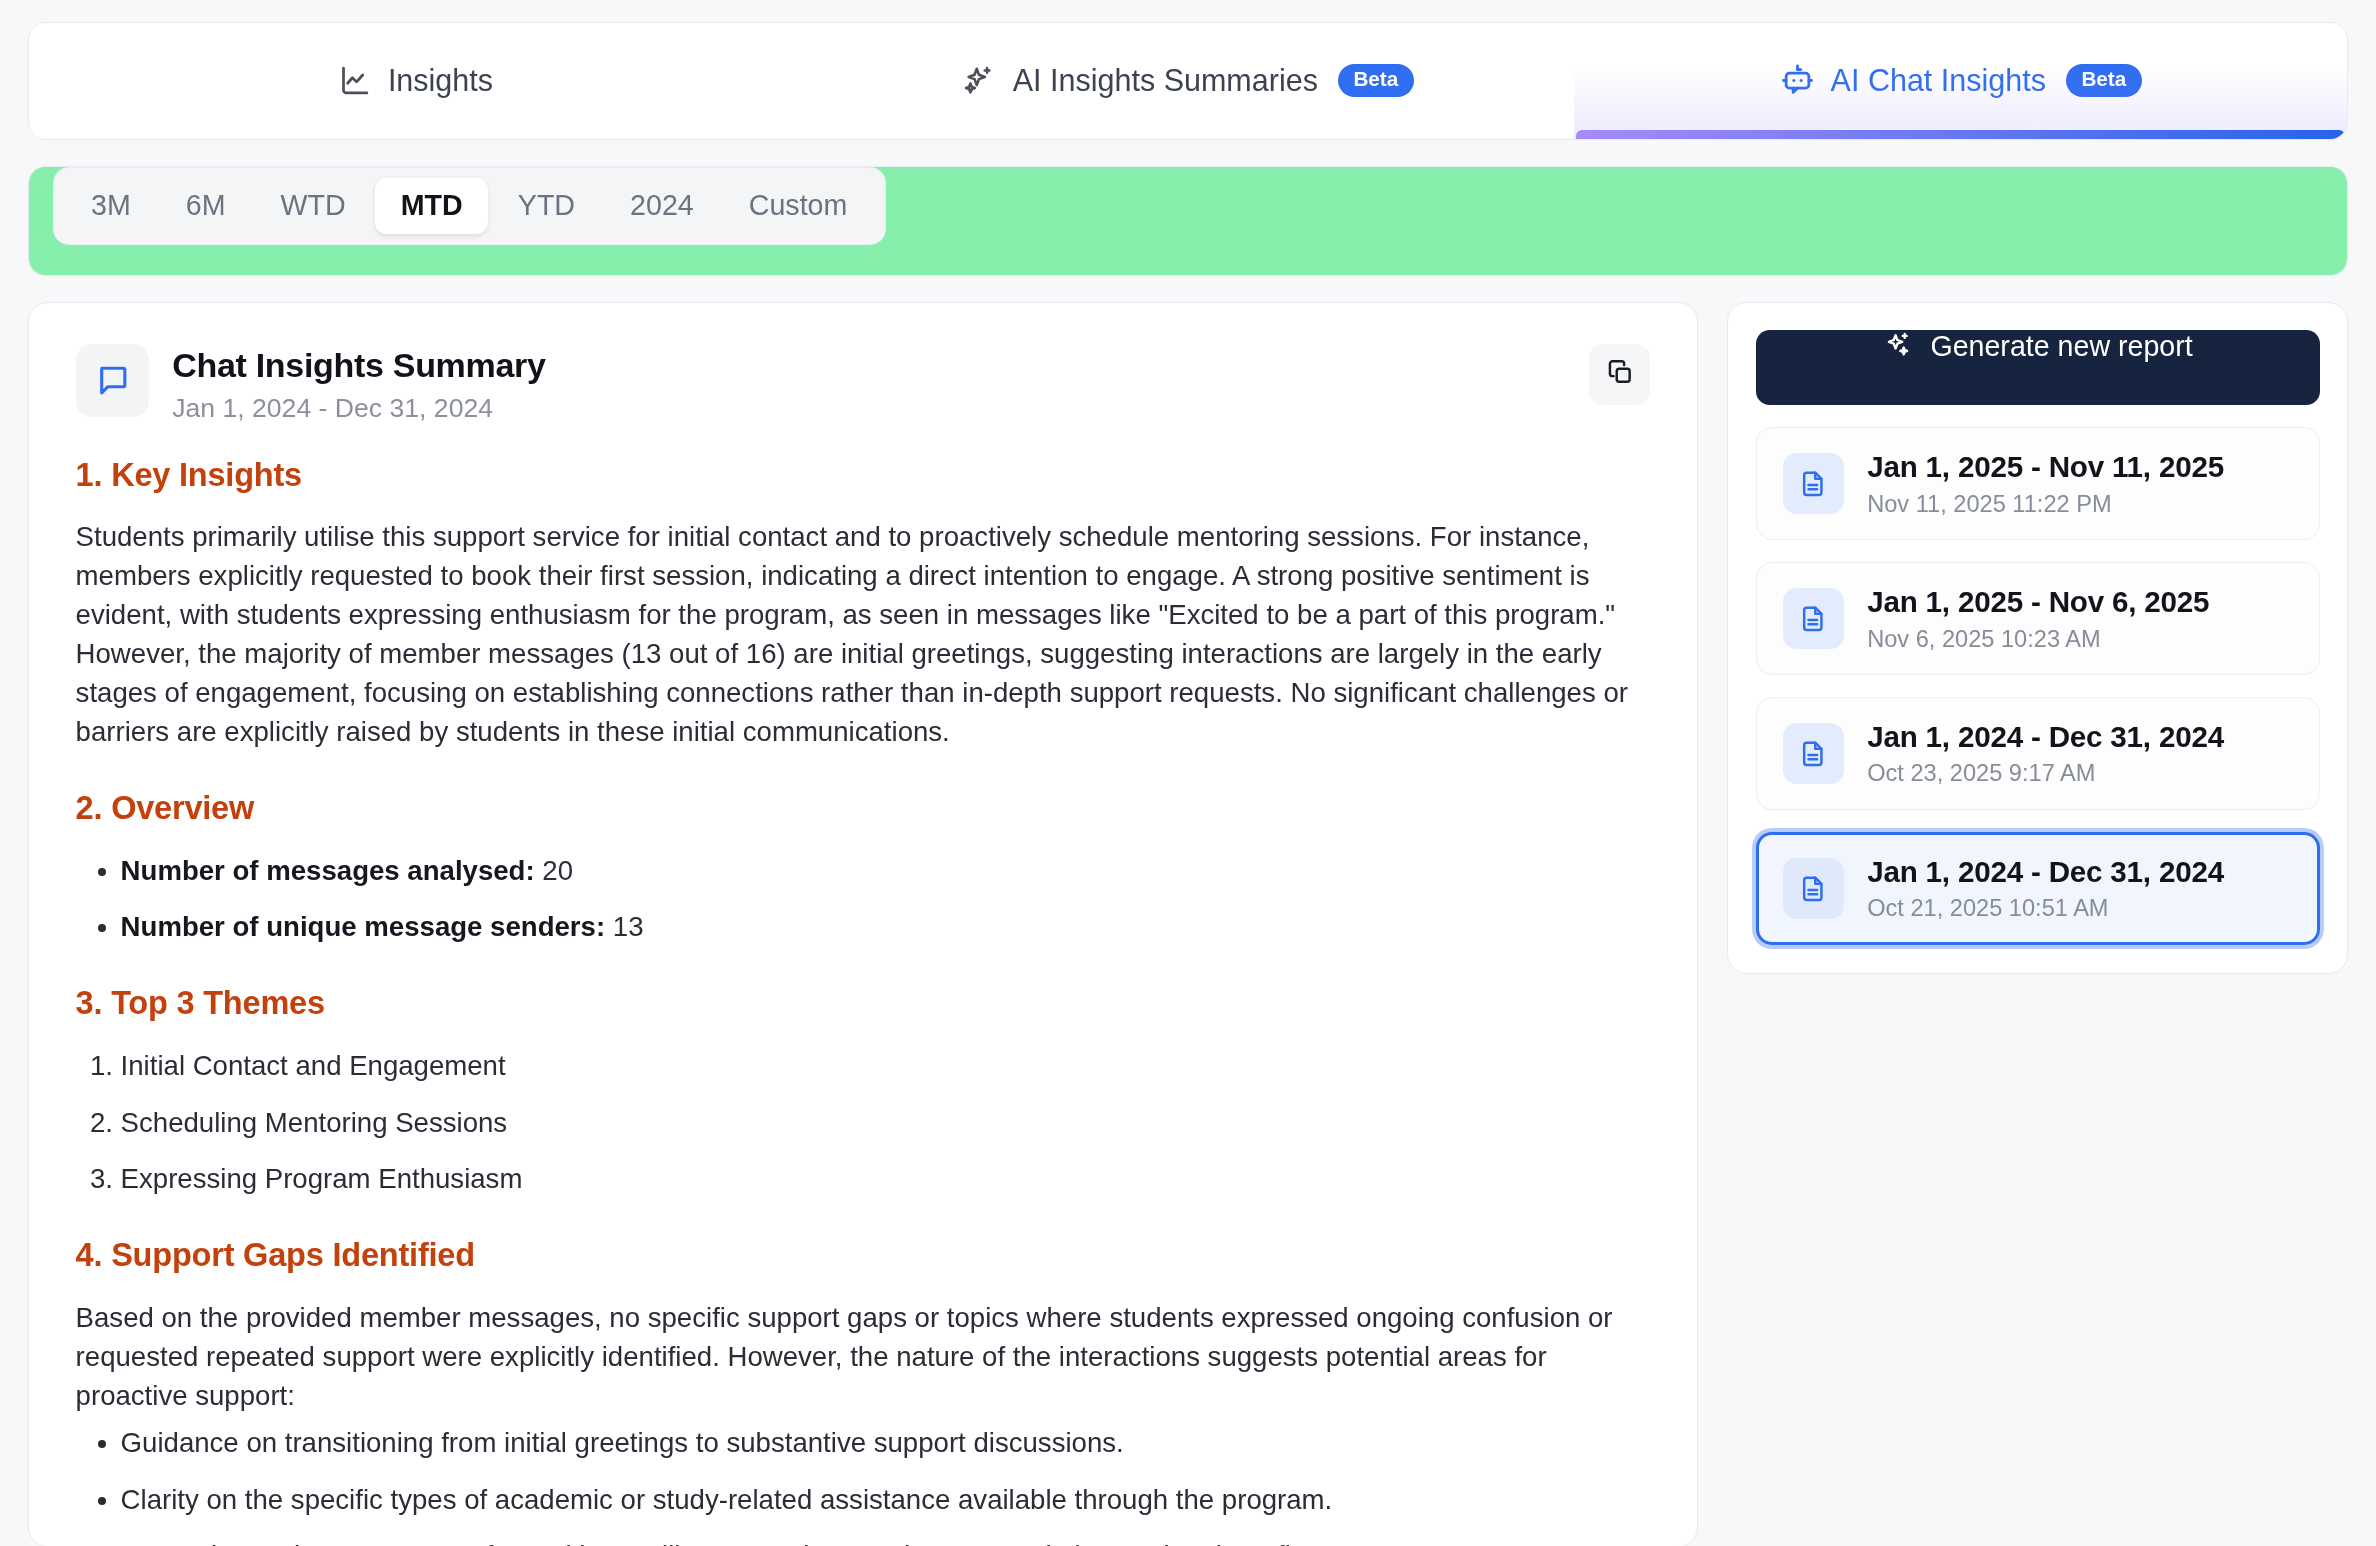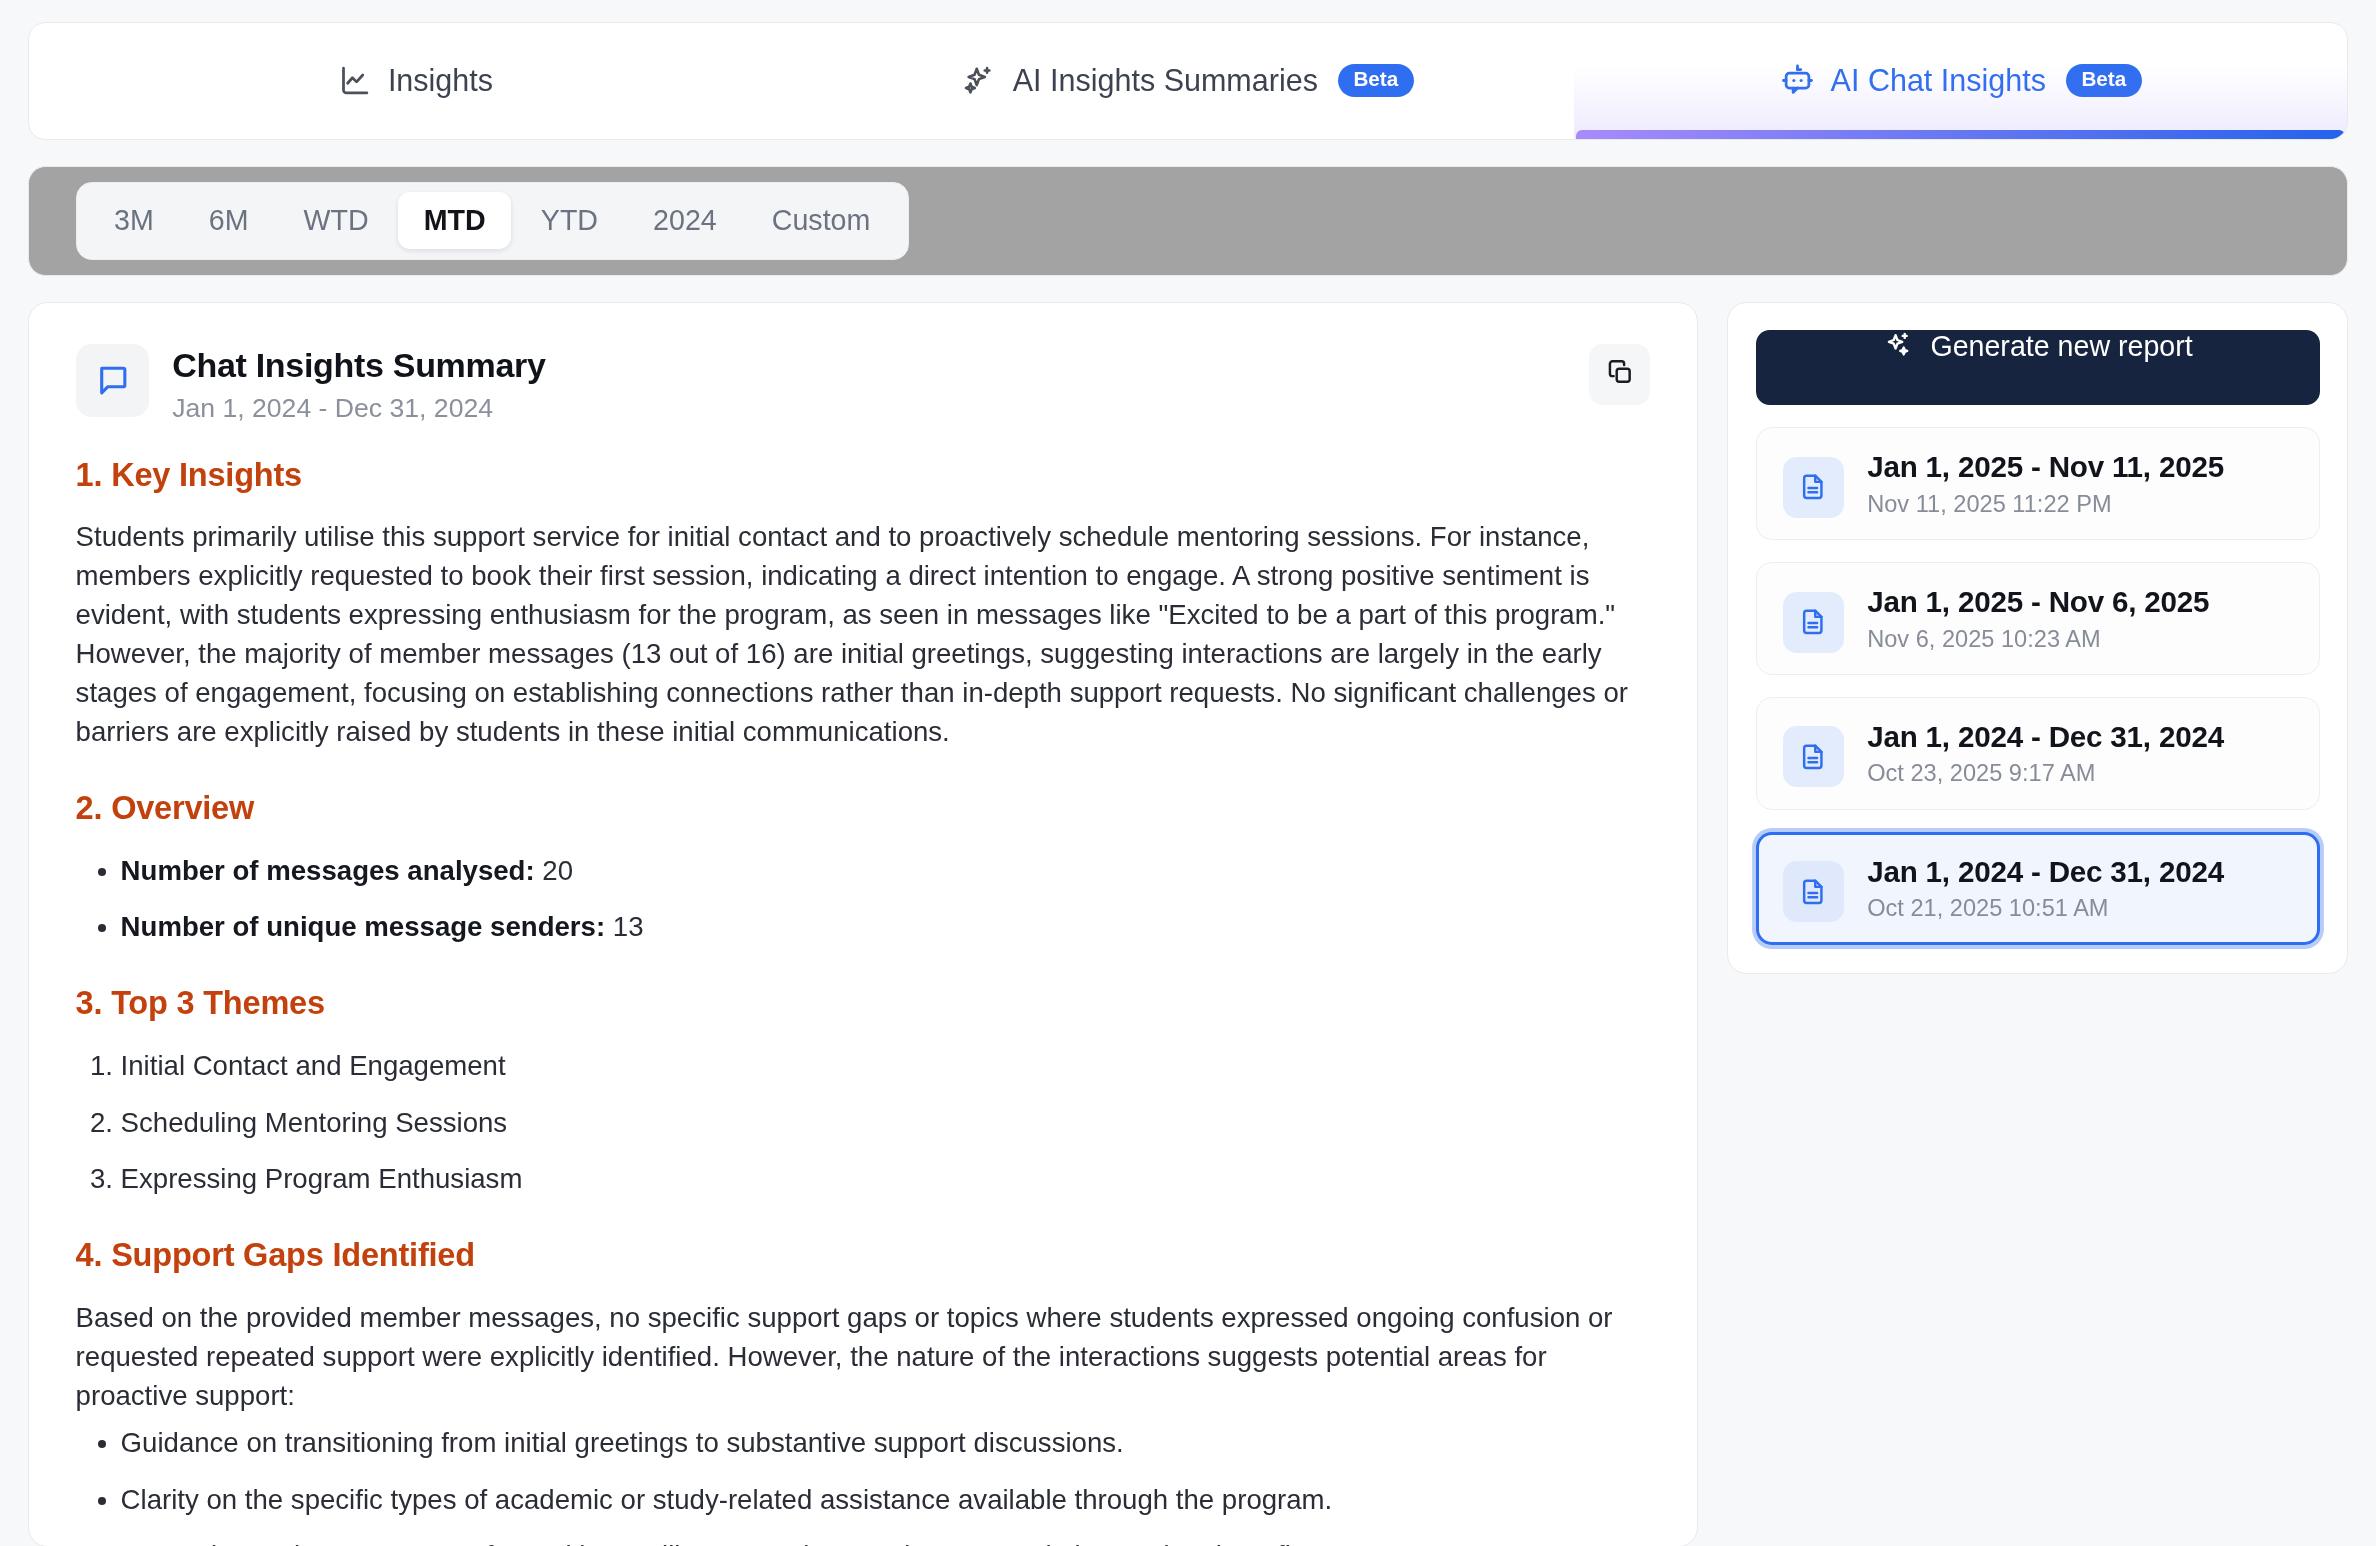--- a/index.html
+++ b/index.html
@@ -66,27 +66,27 @@
     font-size: 20.7px;
     font-weight: bold;
     border-radius: 984px;
     padding: 4.9px 15.8px 6.9px 15.8px;
     line-height: 1;
     margin-left: 3.9px;
   }
 
   
   .rangebar {
-    background: #a3a3a3;
+    background: #86efac;
     border: 1px solid #e9eaee;
     border-radius: 17.7px;
     height: 110px;
     display: flex;
-    align-items: center;
-    padding: 0 47px;
+    align-items: flex-start;
+    padding: 0 24px;
   }
   .range-group {
     display: flex;
     align-items: center;
     gap: 3.9px;
     background: #f4f5f7;
     border: 1px solid #edeef1;
     border-radius: 15.8px;
     padding: 9.9px 11.8px;
   }
@@ -184,21 +184,21 @@
     font-size: 28.6px;
     cursor: pointer;
   }
   .report-list { margin-top: 21.7px; display: flex; flex-direction: column; gap: 21.7px; }
   .report-item {
     border: 1px solid #eceef1;
     border-radius: 15.8px;
     background: #fdfdfe;
     padding: 21.7px 25.6px;
     display: flex;
-    align-items: flex-end;
+    align-items: center;
     gap: 23.6px;
     cursor: pointer;
   }
   .report-item.selected {
     background: #f1f6fe;
     border: 3px solid #2f6ef0;
     box-shadow: 0 0 0 3.9px rgba(47,110,240,0.35);
     padding: 19.7px 23.6px;
   }
   .report-icon {

